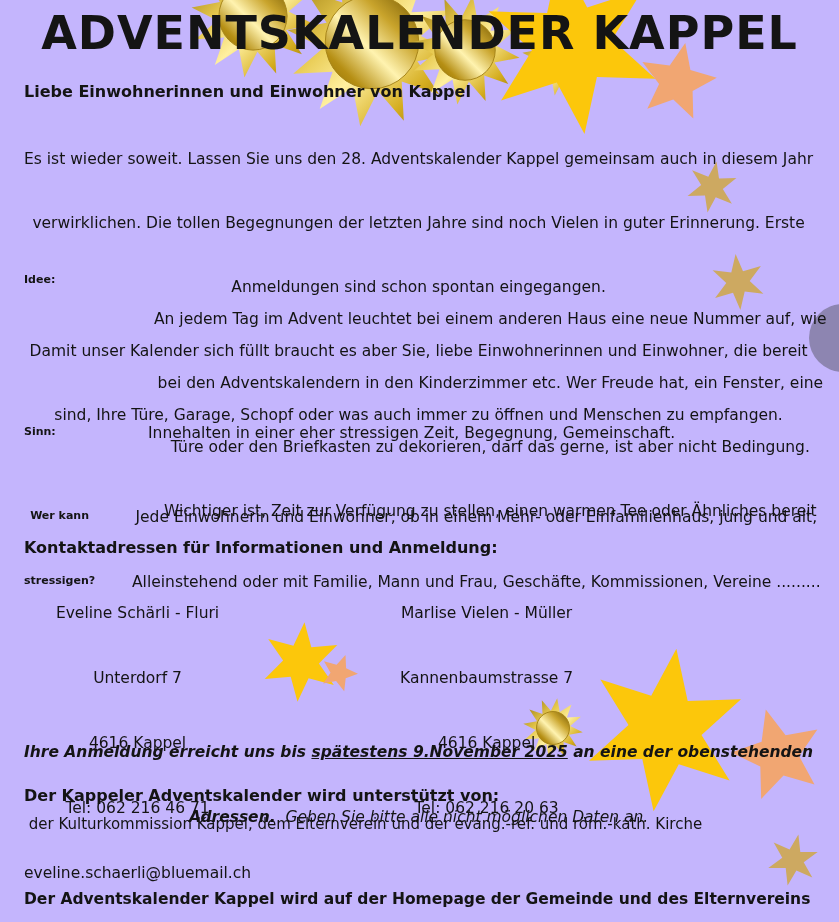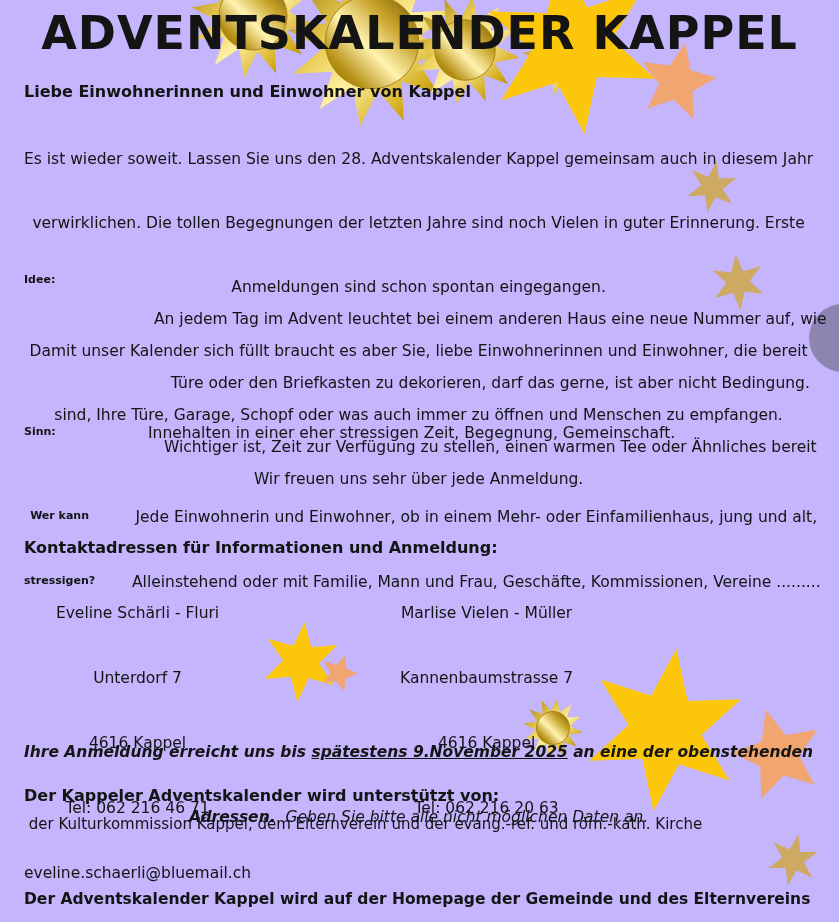--- a/index.html
+++ b/index.html
@@ -106,26 +106,26 @@
   <div class="txt title">ADVENTSKALENDER KAPPEL</div>
 
   <div class="txt heading" style="left:24px;top:82px;">Liebe Einwohnerinnen und Einwohner von Kappel</div>
 
   <div class="txt" style="left:24px;top:108px;">
     <div class="line">Es ist wieder soweit. Lassen Sie uns den 28. Adventskalender Kappel gemeinsam auch in diesem Jahr</div>
     <div class="line">verwirklichen. Die tollen Begegnungen der letzten Jahre sind noch Vielen in guter Erinnerung. Erste</div>
     <div class="line">Anmeldungen sind schon spontan eingegangen.</div>
     <div class="line">Damit unser Kalender sich füllt braucht es aber Sie, liebe Einwohnerinnen und Einwohner, die bereit</div>
     <div class="line">sind, Ihre Türe, Garage, Schopf oder was auch immer zu öffnen und Menschen zu empfangen.</div>
-    <div class="line">Wir freuen uns sehr über jede Anmeldung.</div>
   </div>
 
   <div class="txt label" style="left:24px;top:266px;">Idee:</div>
   <div class="txt" style="left:148px;top:268px;margin-left:6px;">
     <div class="line">An jedem Tag im Advent leuchtet bei einem anderen Haus eine neue Nummer auf, wie</div>
+    <div class="line">bei den Adventskalendern in den Kinderzimmer etc. Wer Freude hat, ein Fenster, eine</div>
     <div class="line">Türe oder den Briefkasten zu dekorieren, darf das gerne, ist aber nicht Bedingung.</div>
     <div class="line">Wichtiger ist, Zeit zur Verfügung zu stellen, einen warmen Tee oder Ähnliches bereit</div>
   </div>
 
   <div class="txt label" style="left:24px;top:418px;">Sinn:</div>
   <div class="txt line" style="left:148px;top:420px;">Innehalten in einer eher stressigen Zeit, Begegnung, Gemeinschaft.</div>
 
   <div class="txt" style="left:24px;top:464px;">
     <div class="label">Wer kann</div>
     <div class="label">stressigen?</div>

